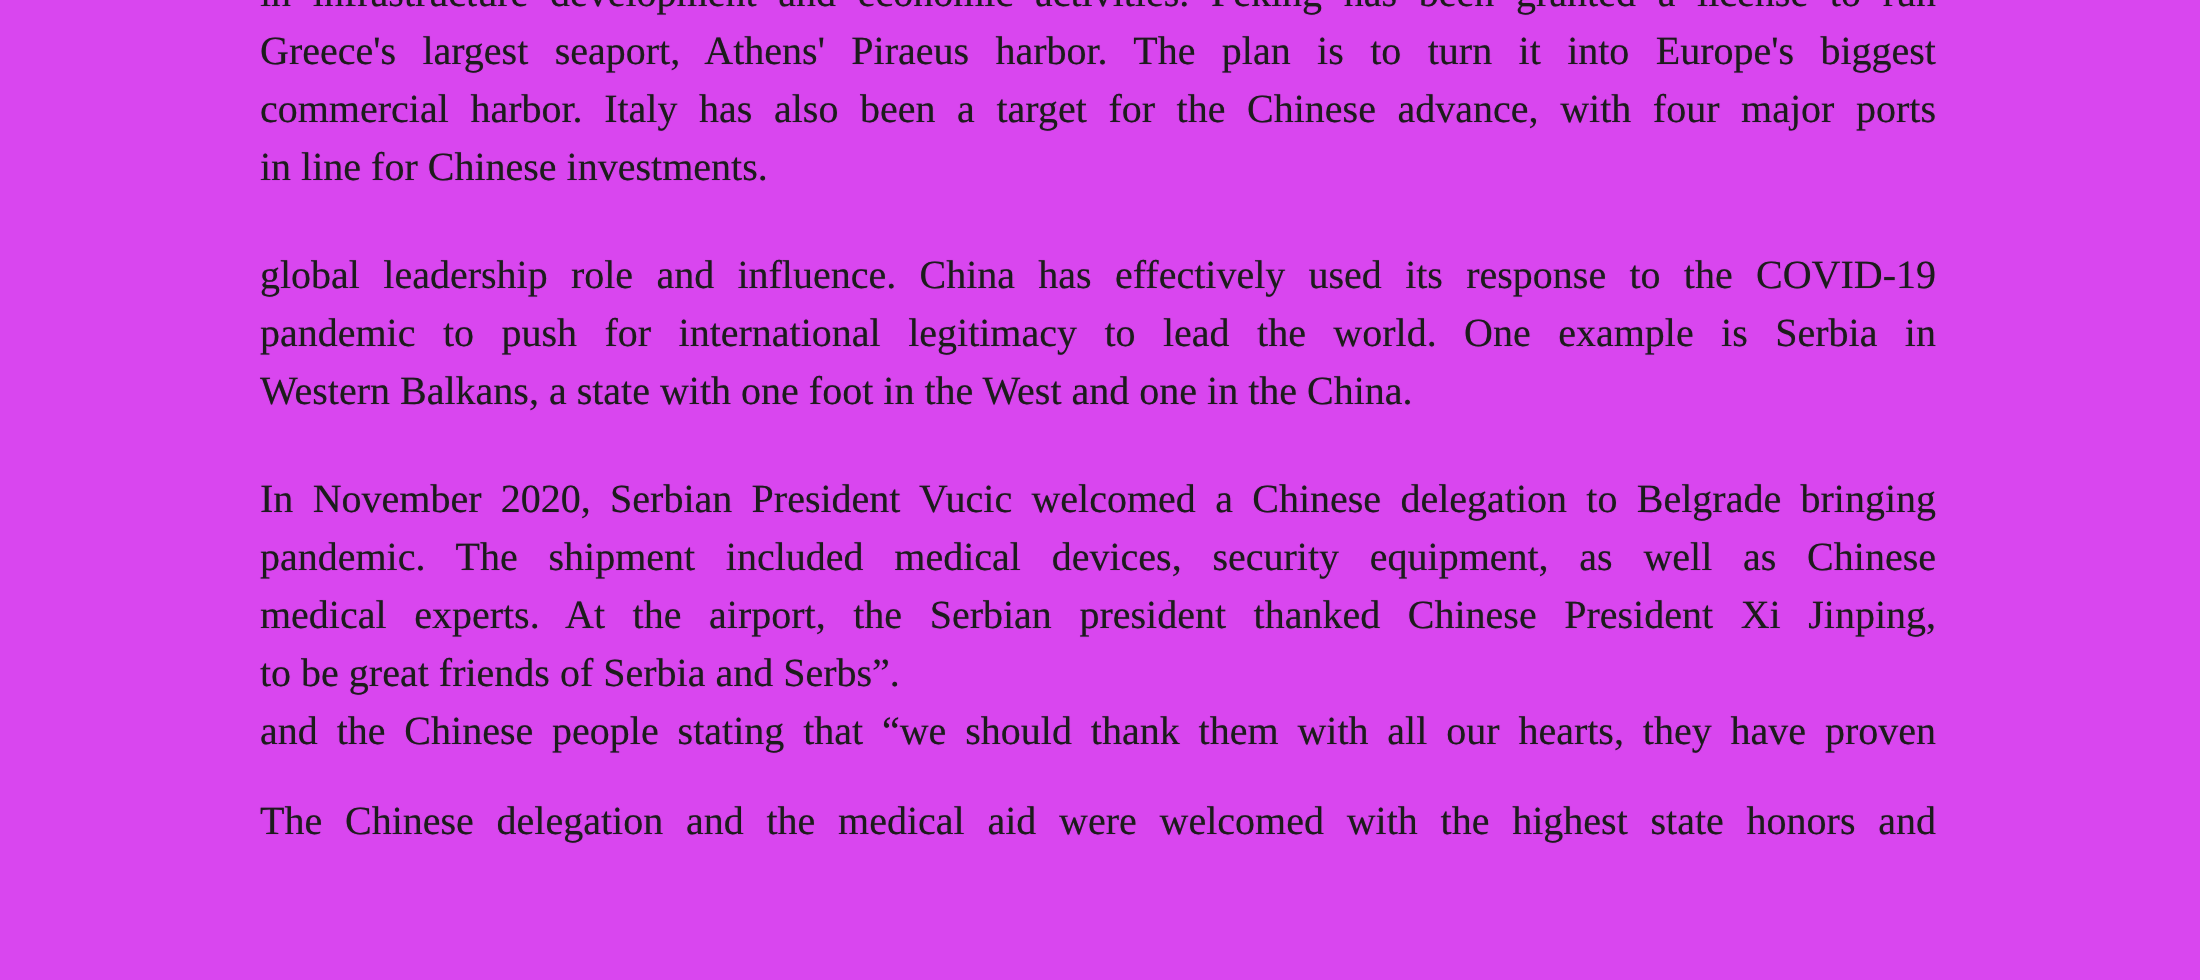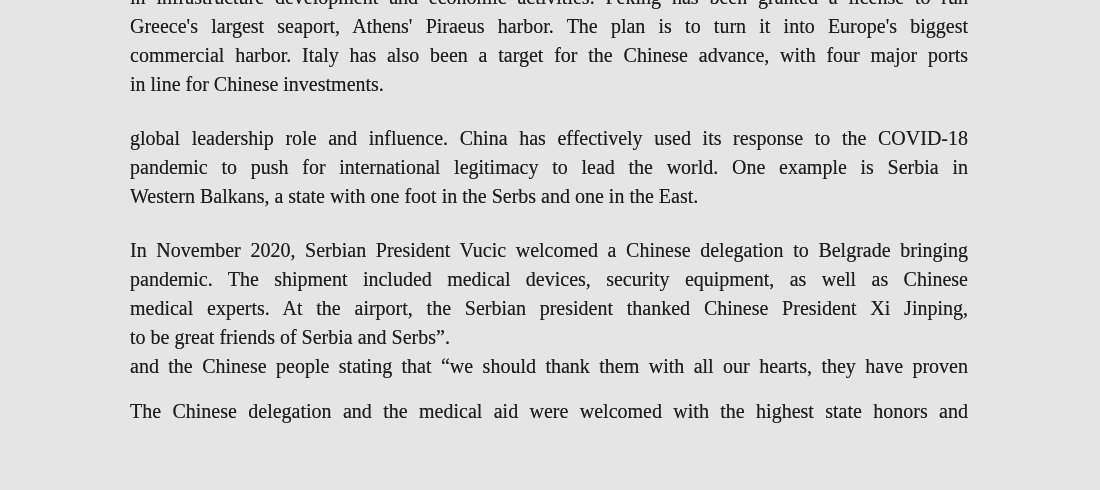--- a/index.html
+++ b/index.html
@@ -4,21 +4,21 @@
 <style>
   html, body {
     margin: 0;
     padding: 0;
     background: #ffffff;
   }
   .page {
     position: relative;
     width: 1100px;
     height: 490px;
-    background: #e5e5e5;
+    background: #d946ef;
     overflow: hidden;
     font-family: "Liberation Serif", "DejaVu Serif", serif;
     color: #1c1c1c;
   }
   .text-block {
     position: absolute;
     left: 130px;
     top: -17px;
     width: 838px;
     font-size: 20px;
@@ -47,23 +47,23 @@
 <div class="page">
   <div class="text-block">
 
   <div class="paragraph">
         <div class="line">in infrastructure development and economic activities. Peking has been granted a license to run</div>
         <div class="line">Greece's largest seaport, Athens' Piraeus harbor. The plan is to turn it into Europe's biggest</div>
         <div class="line">commercial harbor. Italy has also been a target for the Chinese advance, with four major ports</div>
         <div class="line last">in line for Chinese investments.</div>
       </div>
       <div class="paragraph">
-        <div class="line">global leadership role and influence. China has effectively used its response to the COVID-18</div>
+        <div class="line">global leadership role and influence. China has effectively used its response to the COVID-19</div>
         <div class="line">pandemic to push for international legitimacy to lead the world. One example is Serbia in</div>
-        <div class="line last">Western Balkans, a state with one foot in the Serbs and one in the East.</div>
+        <div class="line last">Western Balkans, a state with one foot in the West and one in the China.</div>
       </div>
       <div class="paragraph">
         <div class="line">In November 2020, Serbian President Vucic welcomed a Chinese delegation to Belgrade bringing</div>
         <div class="line">pandemic. The shipment included medical devices, security equipment, as well as Chinese</div>
         <div class="line">medical experts. At the airport, the Serbian president thanked Chinese President Xi Jinping,</div>
         <div class="line last">to be great friends of Serbia and Serbs”.</div>
         <div class="line">and the Chinese people stating that “we should thank them with all our hearts, they have proven</div>
       </div>
       <div class="paragraph">
         <div class="line">The Chinese delegation and the medical aid were welcomed with the highest state honors and</div>

